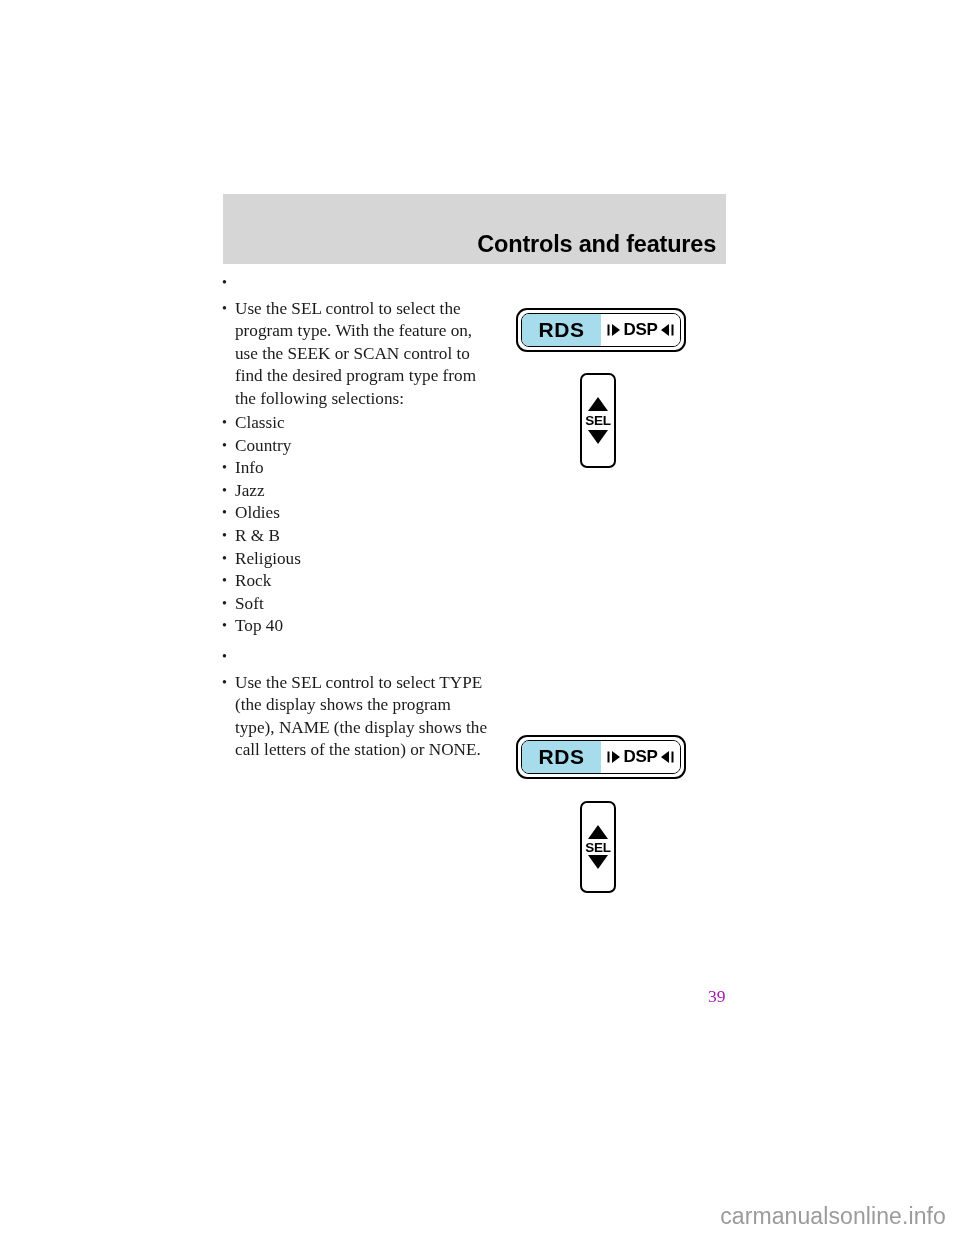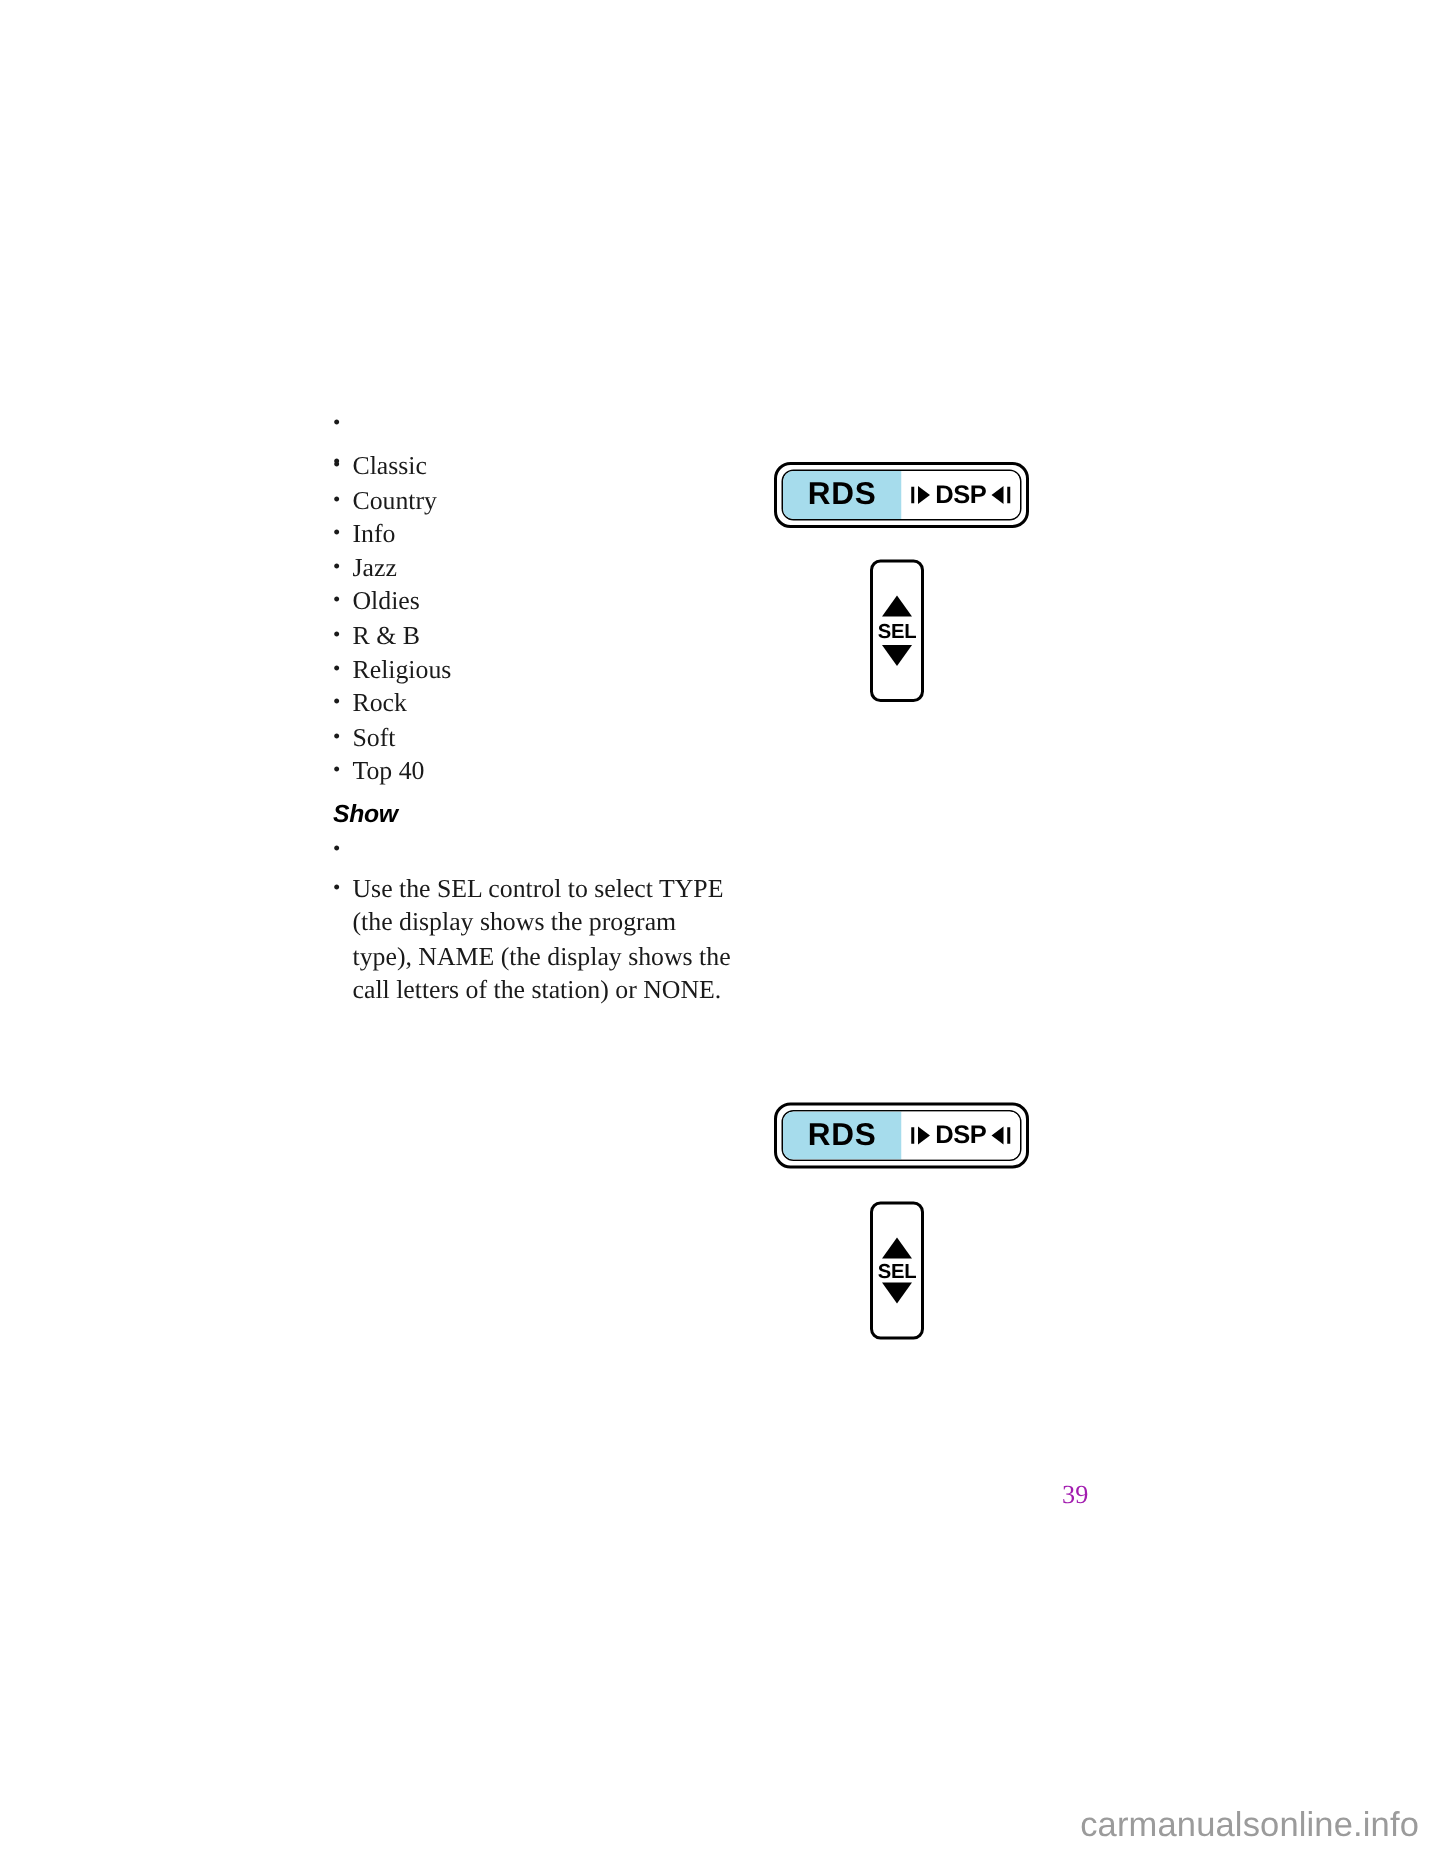--- a/index.html
+++ b/index.html
@@ -178,32 +178,36 @@
     font-size: 23px;
     color: #9b9b9b;
     letter-spacing: 0.1px;
   }
 </style>
 </head>
 <body>
 
 <div id="page-sheet">
 
+  <div id="chapter-header">
+    <div id="chapter-header-title">Controls and features</div>
+  </div>
 
   <div id="text-column">
 
 
     <div class="bullet-item">
       <span class="bullet-mark">•</span>
     </div>
 
     <div class="gap-large"></div>
 
     <div class="bullet-item">
       <span class="bullet-mark">•</span>
+      <span>Use the SEL control to select the program type. With the feature on, use the SEEK or SCAN control to find the desired program type from the following selections:</span>
     </div>
 
     <div class="gap-tiny"></div>
 
     <div class="list-compact">
       <div class="bullet-item">
         <span class="bullet-mark">•</span>
         <span>Classic</span>
       </div>
       <div class="bullet-item">
@@ -239,21 +243,20 @@
         <span>Soft</span>
       </div>
       <div class="bullet-item">
         <span class="bullet-mark">•</span>
         <span>Top 40</span>
       </div>
     </div>
 
     <div class="gap-small"></div>
 
-    <div class="section-heading">Show</div>
 
     <div class="bullet-item">
       <span class="bullet-mark">•</span>
     </div>
 
     <div class="gap-large"></div>
 
     <div class="bullet-item">
       <span class="bullet-mark">•</span>
       <span>Use the SEL control to select TYPE (the display shows the program type), NAME (the display shows the call letters of the station) or NONE.</span>

